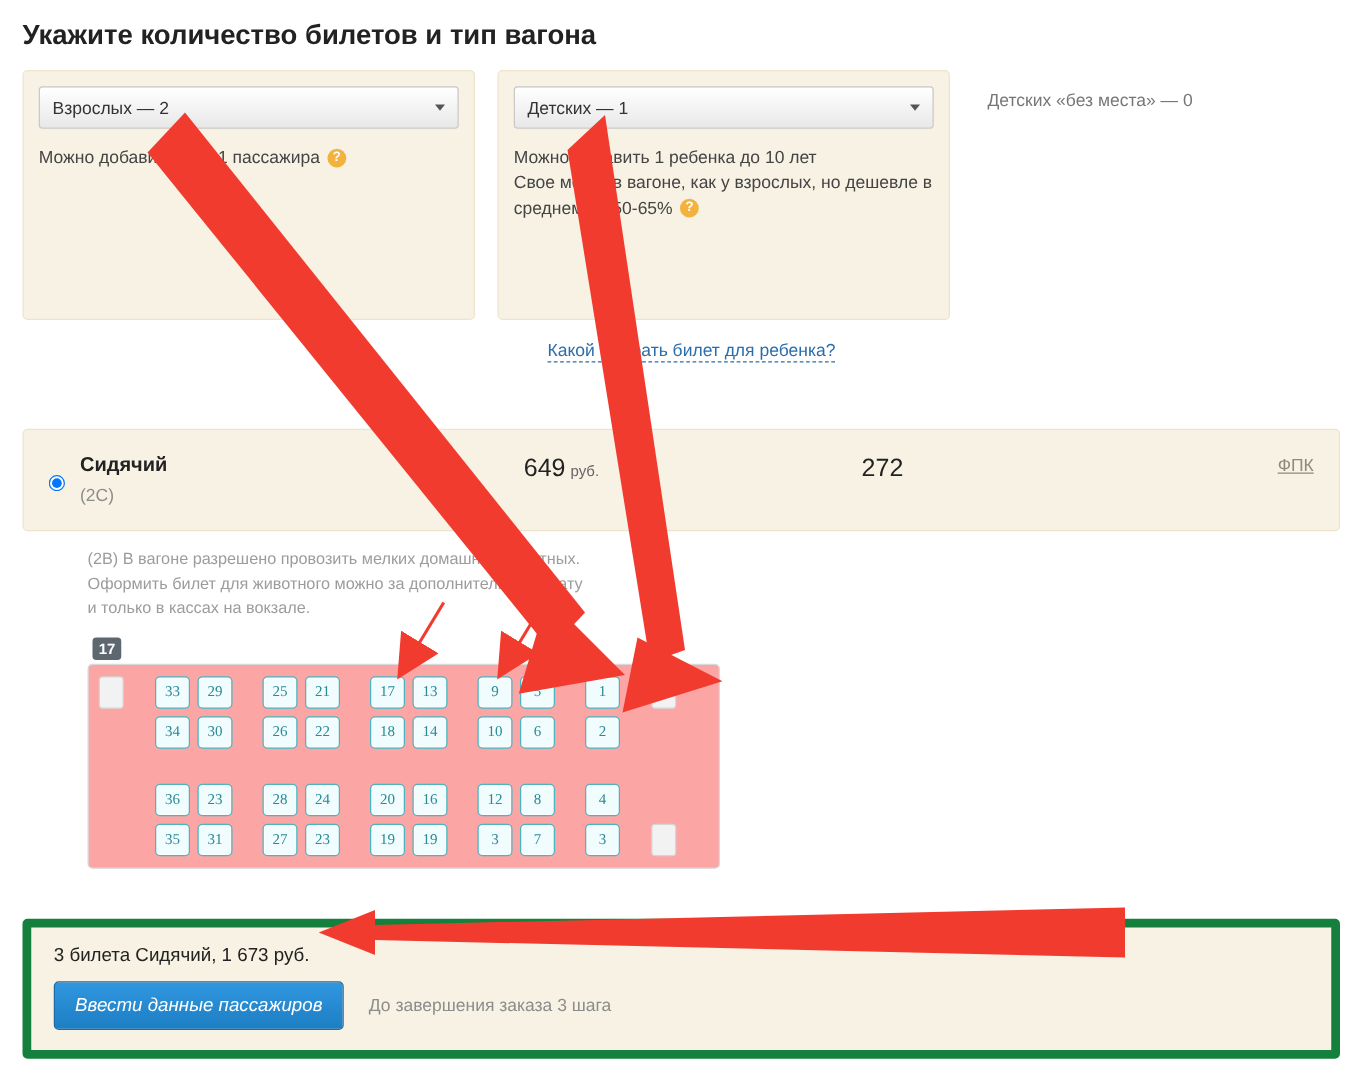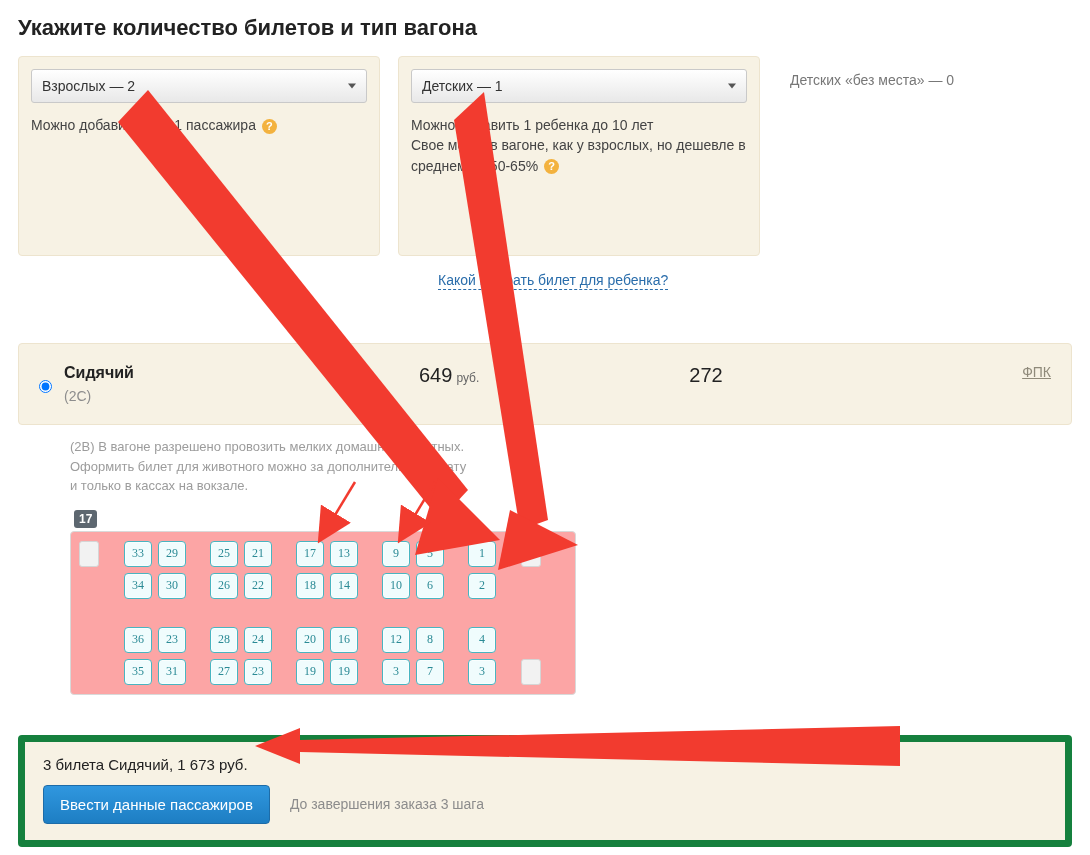--- a/index.html
+++ b/index.html
@@ -171,20 +171,21 @@
   .summary-line { font-size: 15px; color: #222; }
   .cta-row { margin-top: 12px; display: flex; align-items: center; gap: 20px; }
   .primary-btn {
     background: linear-gradient(to bottom, #3097df 0%, #1d7ec3 100%);
     color: #fff;
     border: 1px solid #1d6ca8;
     border-radius: 4px;
     padding: 10px 16px;
     font-size: 15px;
     cursor: pointer;
+    font-style: italic;
   }
   .steps-left { color: #8c8c8c; font-size: 14px; }
 
   
   .overlay {
     position: absolute;
     top: 0; left: 0;
     pointer-events: none;
   }
 </style>

